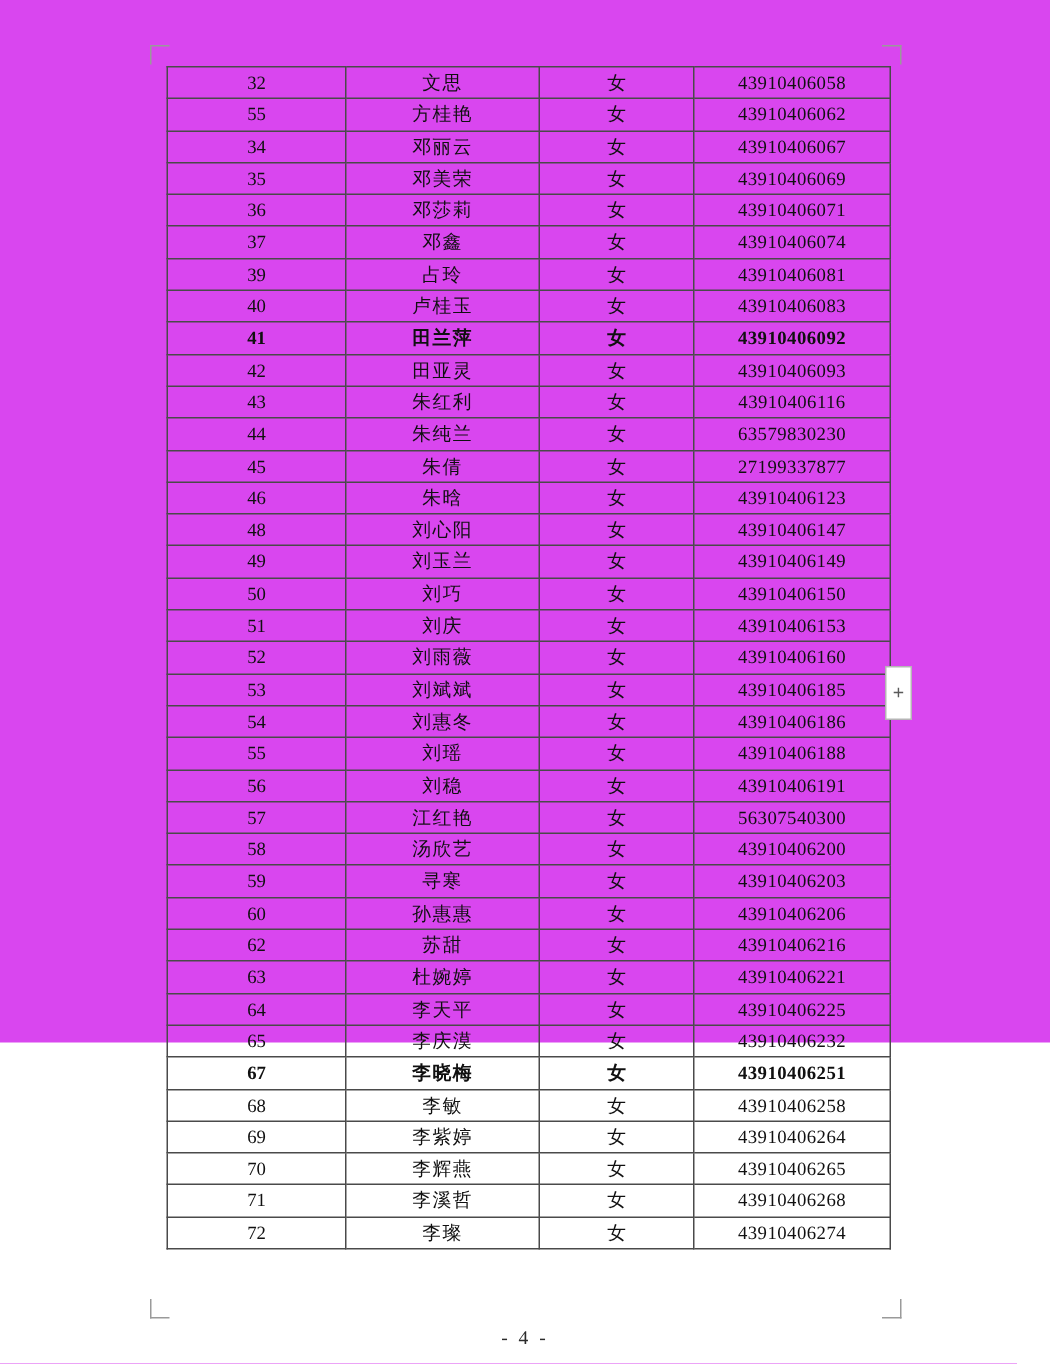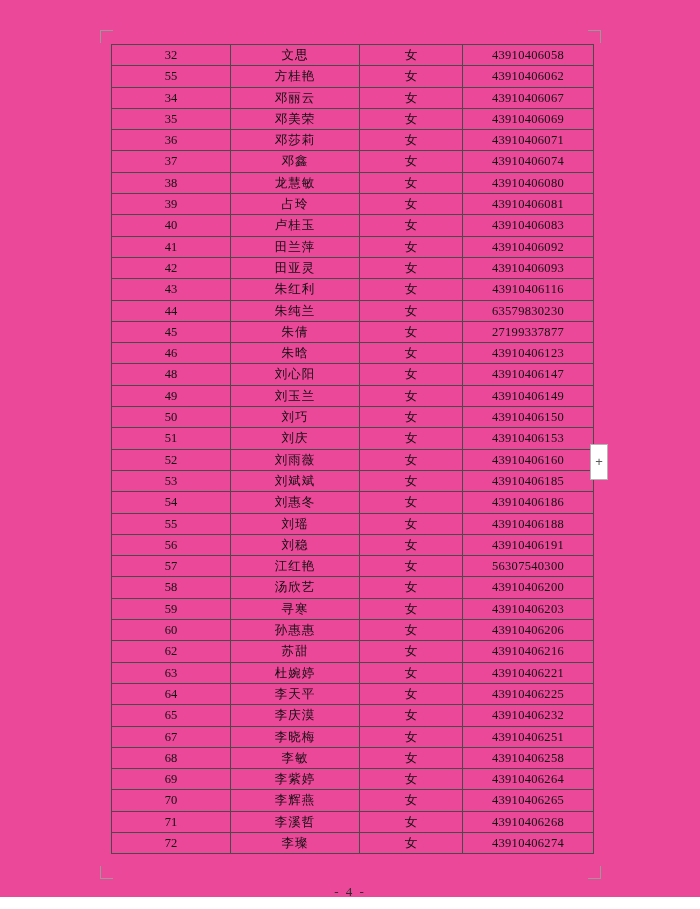--- a/index.html
+++ b/index.html
@@ -11,22 +11,22 @@
     height: 909px;
     background: #ffffff;
     font-family: "Liberation Serif", "DejaVu Serif", serif;
     color: #1a1a1a;
     position: relative;
     overflow: hidden;
   }
   .page {
     position: relative;
     width: 700px;
-    height: 897px;
-    background: #ec4899;
+    height: 695px;
+    background: #d946ef;
   }
   
   .crop-mark {
     position: absolute;
     width: 12px;
     height: 12px;
   }
   .crop-tl { top: 30px; left: 100px; border-left: 1px solid #9a9a9a; border-top: 1px solid #9a9a9a; }
   .crop-tr { top: 30px; left: 588px; border-right: 1px solid #9a9a9a; border-top: 1px solid #9a9a9a; }
   .crop-bl { top: 866px; left: 100px; border-left: 1px solid #9a9a9a; border-bottom: 1px solid #9a9a9a; }
@@ -53,21 +53,21 @@
     color: #101010;
     white-space: nowrap;
     overflow: hidden;
   }
   td.col-idx { width: 118px; font-family: "Liberation Serif", serif; }
   td.col-name { width: 128px; letter-spacing: 1px; }
   td.col-gender { width: 102px; }
   td.col-id { width: 130px; font-family: "Liberation Serif", serif; letter-spacing: 0.3px; }
 
   
-  tr.thick-top td { border-top: 1.6px solid #2b2b2b; }
+  tr.thick-top td { border-top: 1.6px solid #2b2b2b; font-weight: bold; }
 
   .footer {
     position: absolute;
     top: 884px;
     left: 0;
     width: 700px;
     text-align: center;
     font-size: 13px;
     color: #2b2b2b;
     letter-spacing: 2px;
@@ -136,26 +136,20 @@
             <td class="col-gender">女</td>
             <td class="col-id">43910406071</td>
           </tr>
           <tr>
             <td class="col-idx">37</td>
             <td class="col-name">邓鑫</td>
             <td class="col-gender">女</td>
             <td class="col-id">43910406074</td>
           </tr>
           <tr>
-            <td class="col-idx">38</td>
-            <td class="col-name">龙慧敏</td>
-            <td class="col-gender">女</td>
-            <td class="col-id">43910406080</td>
-          </tr>
-          <tr>
             <td class="col-idx">39</td>
             <td class="col-name">占玲</td>
             <td class="col-gender">女</td>
             <td class="col-id">43910406081</td>
           </tr>
           <tr>
             <td class="col-idx">40</td>
             <td class="col-name">卢桂玉</td>
             <td class="col-gender">女</td>
             <td class="col-id">43910406083</td>

